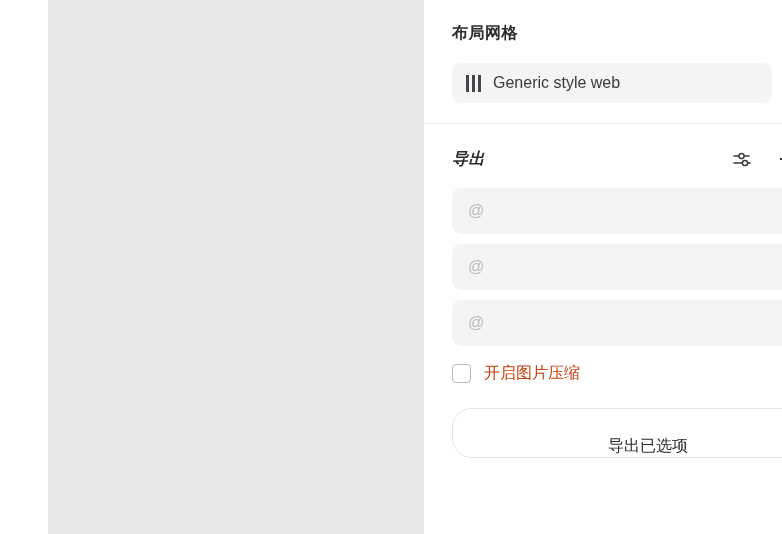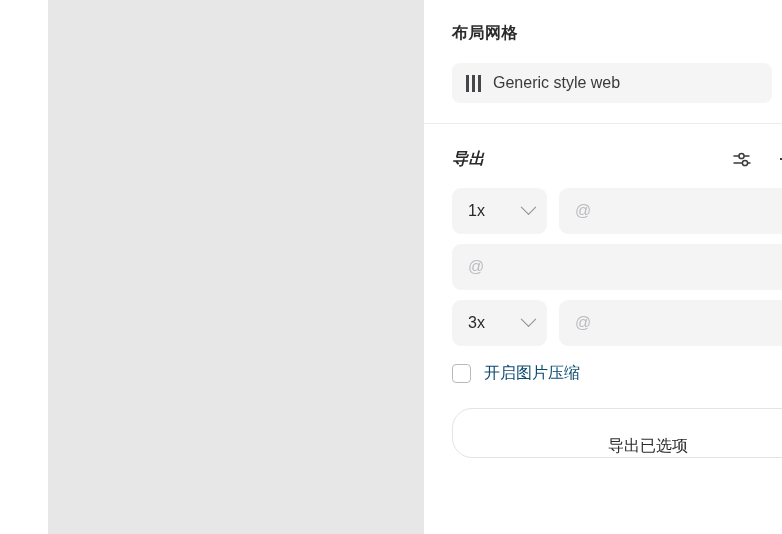--- a/index.html
+++ b/index.html
@@ -209,21 +209,21 @@
     height: 19px;
     border: 1.4px solid #b9b9bd;
     border-radius: 4px;
     background: #ffffff;
     flex: 0 0 auto;
     cursor: pointer;
   }
 
   .checkbox-label {
     font-size: 16px;
-    color: #0c4a6e;
+    color: #c2410c;
     white-space: nowrap;
   }
 
   .export-action {
     margin: 20px 22px 0 28px;
     height: 50px;
     border: 1px solid #e4e4e6;
     border-radius: 20px;
     background: #ffffff;
     display: flex;
@@ -285,40 +285,32 @@
           </button>
           <button class="icon-btn">
             <span class="plus-glyph"></span>
           </button>
         </span>
       </div>
 
       <div class="export-rows">
 
         <div class="export-row">
-          <div class="scale-select">
-            <span class="scale-value">1x</span>
-            <span class="chevron-down"></span>
-          </div>
           <div class="suffix-field">
             <span class="suffix-placeholder">@</span>
           </div>
         </div>
 
         <div class="export-row">
           <div class="suffix-field">
             <span class="suffix-placeholder">@</span>
           </div>
         </div>
 
         <div class="export-row">
-          <div class="scale-select">
-            <span class="scale-value">3x</span>
-            <span class="chevron-down"></span>
-          </div>
           <div class="suffix-field">
             <span class="suffix-placeholder">@</span>
           </div>
         </div>
 
       </div>
 
       <div class="checkbox-row">
         <span class="checkbox-box"></span>
         <span class="checkbox-label">开启图片压缩</span>

